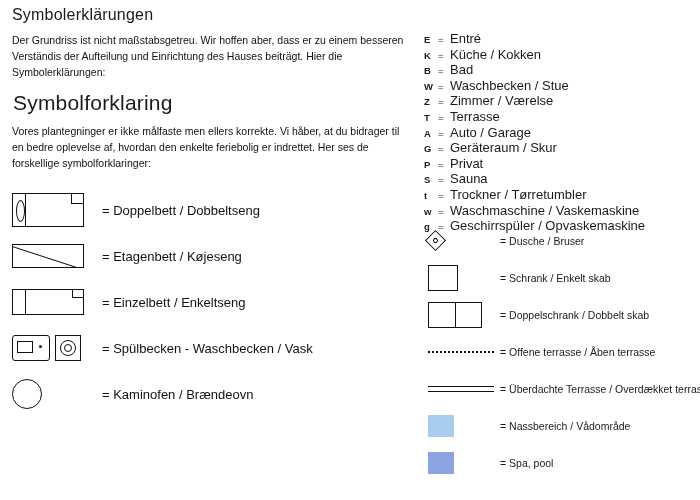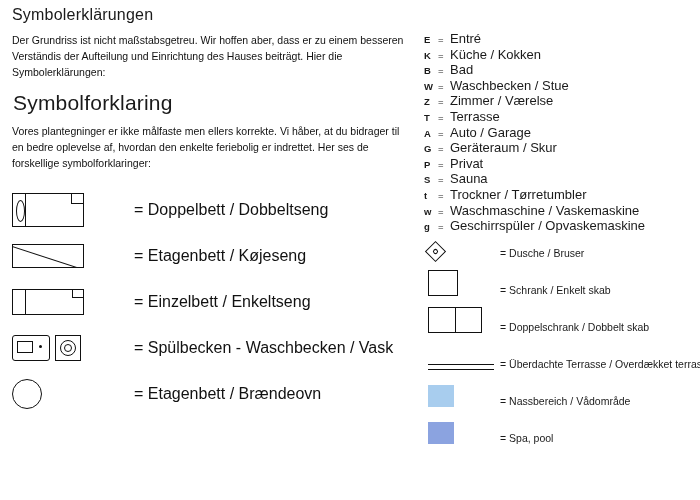--- a/index.html
+++ b/index.html
@@ -57,25 +57,24 @@
     height: 46px;
   }
   .sym-art {
     width: 84px;
     min-width: 84px;
     display: flex;
     align-items: center;
     justify-content: flex-start;
   }
   .sym-label {
-    font-size: 16px;
+    font-size: 13px;
     color: #111;
     padding-left: 6px;
     white-space: nowrap;
-    margin-left: 32px;
   }
   
   .right-col {
     position: absolute;
     left: 424px;
     top: 32px;
     width: 266px;
   }
   .abbr-list {
     font-size: 9.5px;
@@ -99,21 +98,21 @@
     font-size: 13px;
   }
   .right-sym-list {
     position: absolute;
     left: 0;
     top: 190px;
     width: 270px;
   }
   .rsym-row {
     display: flex;
-    align-items: flex-end;
+    align-items: center;
     height: 37px;
   }
   .rsym-art {
     width: 72px;
     min-width: 72px;
     display: flex;
     align-items: center;
     justify-content: flex-start;
     padding-left: 4px;
   }
@@ -377,21 +376,21 @@
             </div>
           </div>
         </div>
         <div class="sym-label">= Spülbecken - Waschbecken / Vask</div>
       </div>
 
       <div class="sym-row">
         <div class="sym-art">
           <div class="stove"></div>
         </div>
-        <div class="sym-label">= Etagenbett / Brændeovn</div>
+        <div class="sym-label">= Kaminofen / Brændeovn</div>
       </div>
 
     </div>
   </div>
 
   <div class="right-col">
 
     <div class="abbr-list">
       <div class="abbr-row">
         <span class="abbr-key">E</span>
@@ -481,20 +480,26 @@
       <div class="rsym-row">
         <div class="rsym-art">
           <div class="cabinet2">
               <div class="half"></div>
               <div class="half"></div>
             </div>
         </div>
         <div class="rsym-label">= Doppelschrank / Dobbelt skab</div>
       </div>
 
+      <div class="rsym-row">
+        <div class="rsym-art">
+          <div class="dotline"></div>
+        </div>
+        <div class="rsym-label">= Offene terrasse / Åben terrasse</div>
+      </div>
 
       <div class="rsym-row">
         <div class="rsym-art">
           <div class="terrace"></div>
         </div>
         <div class="rsym-label">= Überdachte Terrasse / Overdækket terrasse</div>
       </div>
 
       <div class="rsym-row">
         <div class="rsym-art">

